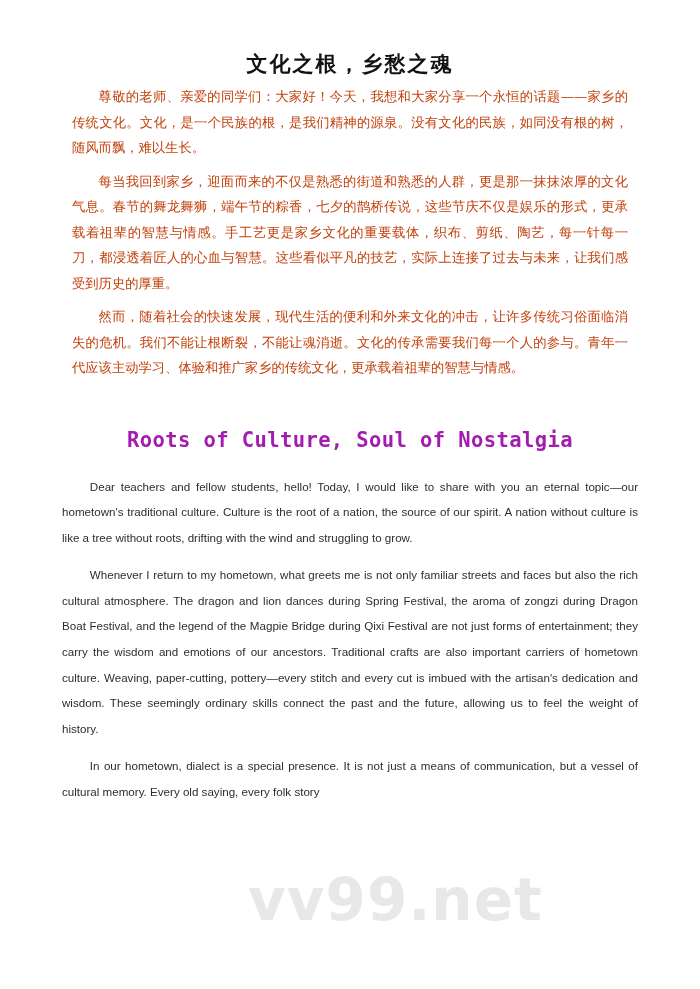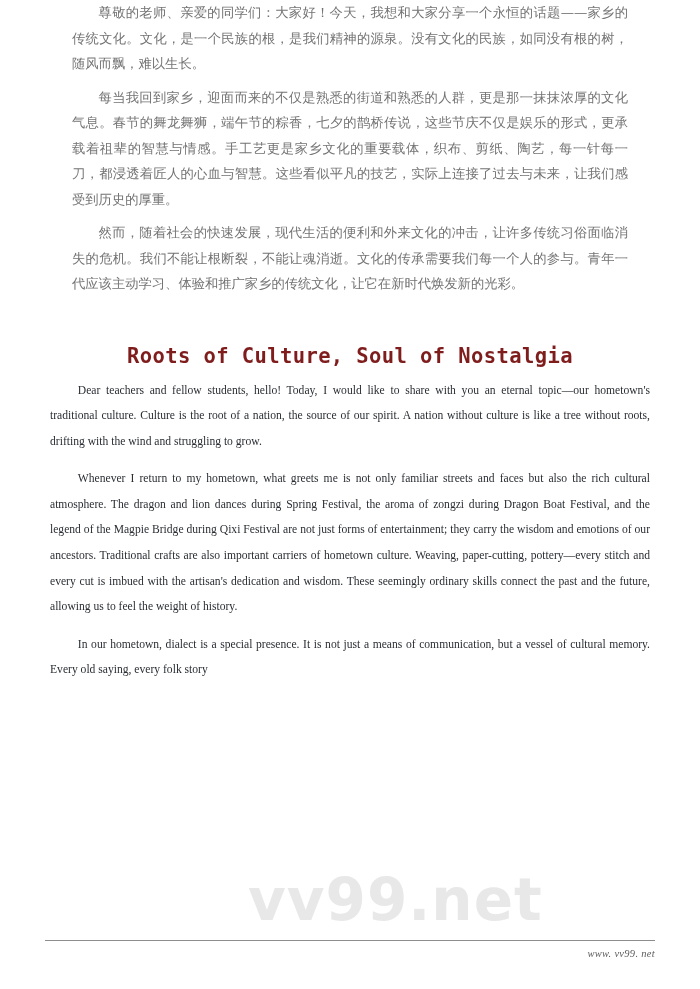--- a/index.html
+++ b/index.html
@@ -60,44 +60,44 @@
 
   .cn-para {
     font-family: "DejaVu Serif", "Liberation Serif", serif;
     font-size: 13.3px;
     line-height: 25.5px;
     text-align: justify;
     text-justify: inter-ideograph;
     text-indent: 2em;
     margin: 0;
     padding: 0 27px 0 27px;
-    color: #737373;
+    color: #c2410c;
   }
   .cn-para + .cn-para { margin-top: 8px; }
 
   
   .en-title {
     text-align: center;
     font-family: "DejaVu Sans Mono", "Liberation Mono", monospace;
     font-weight: 700;
     font-size: 20.5px;
     letter-spacing: 0.4px;
-    color: #7f1d1d;
+    color: #a21caf;
     margin: 0;
     padding-top: 47px;
     padding-bottom: 10px;
   }
 
   .en-para {
-    font-family: Liberation Serif, serif;
+    font-family: Liberation Sans, sans-serif;
     font-size: 11.6px;
     line-height: 25.6px;
     text-align: justify;
     text-indent: 2.4em;
-    margin: 0;
+    margin: 12px;
     color: #2a2e33;
     padding: 0 5px;
   }
   .en-para + .en-para { margin-top: 12px; }
 
   
   .footer {
     position: absolute;
     left: 45px;
     right: 45px;
@@ -121,37 +121,34 @@
 </style>
 </head>
 <body>
 
 <div class="page">
 
   <div class="watermark">vv99.net</div>
 
   <div class="content">
 
+    <h1 class="cn-title">文化之根，乡愁之魂</h1>
 
     <p class="cn-para">尊敬的老师、亲爱的同学们：大家好！今天，我想和大家分享一个永恒的话题——家乡的传统文化。文化，是一个民族的根，是我们精神的源泉。没有文化的民族，如同没有根的树，随风而飘，难以生长。</p>
 
     <p class="cn-para">每当我回到家乡，迎面而来的不仅是熟悉的街道和熟悉的人群，更是那一抹抹浓厚的文化气息。春节的舞龙舞狮，端午节的粽香，七夕的鹊桥传说，这些节庆不仅是娱乐的形式，更承载着祖辈的智慧与情感。手工艺更是家乡文化的重要载体，织布、剪纸、陶艺，每一针每一刀，都浸透着匠人的心血与智慧。这些看似平凡的技艺，实际上连接了过去与未来，让我们感受到历史的厚重。</p>
 
 
-    <p class="cn-para">然而，随着社会的快速发展，现代生活的便利和外来文化的冲击，让许多传统习俗面临消失的危机。我们不能让根断裂，不能让魂消逝。文化的传承需要我们每一个人的参与。青年一代应该主动学习、体验和推广家乡的传统文化，让它在新时代焕发新的光彩。</p>
+    <p class="cn-para">然而，随着社会的快速发展，现代生活的便利和外来文化的冲击，让许多传统习俗面临消失的危机。我们不能让根断裂，不能让魂消逝。文化的传承需要我们每一个人的参与。青年一代应该主动学习、体验和推广家乡的传统文化，更承载着祖辈的智慧与情感。</p>
 
 
     <h2 class="en-title">Roots of Culture, Soul of Nostalgia</h2>
 
     <p class="en-para">Dear teachers and fellow students, hello! Today, I would like to share with you an eternal topic—our hometown's traditional culture. Culture is the root of a nation, the source of our spirit. A nation without culture is like a tree without roots, drifting with the wind and struggling to grow.</p>
 
     <p class="en-para">Whenever I return to my hometown, what greets me is not only familiar streets and faces but also the rich cultural atmosphere. The dragon and lion dances during Spring Festival, the aroma of zongzi during Dragon Boat Festival, and the legend of the Magpie Bridge during Qixi Festival are not just forms of entertainment; they carry the wisdom and emotions of our ancestors. Traditional crafts are also important carriers of hometown culture. Weaving, paper-cutting, pottery—every stitch and every cut is imbued with the artisan's dedication and wisdom. These seemingly ordinary skills connect the past and the future, allowing us to feel the weight of history.</p>
 
     <p class="en-para">In our hometown, dialect is a special presence. It is not just a means of communication, but a vessel of cultural memory. Every old saying, every folk story</p>
 
   </div>
 
-  <div class="footer">
-    <hr class="footer-rule">
-    <div class="footer-url">www. vv99. net</div>
-  </div>
 
 </div>
 
 </body></html>

